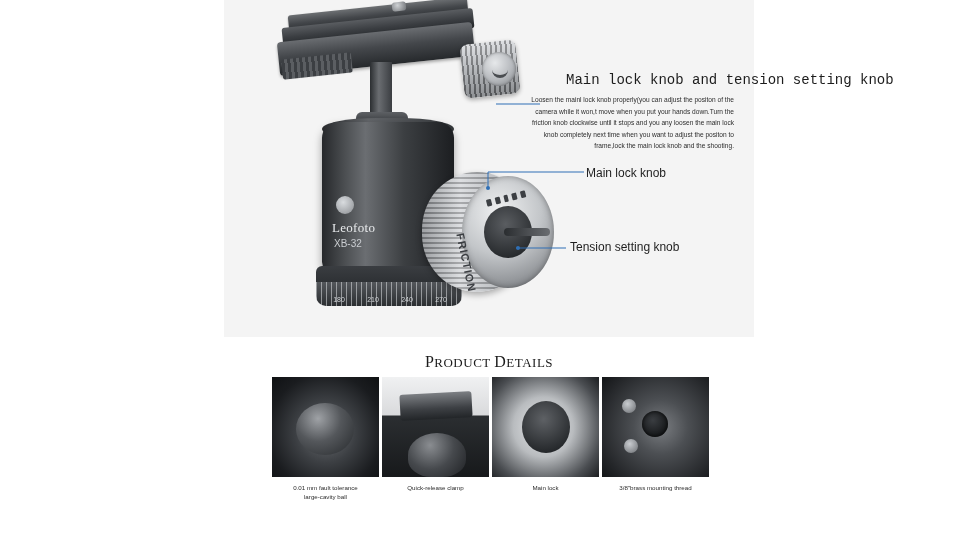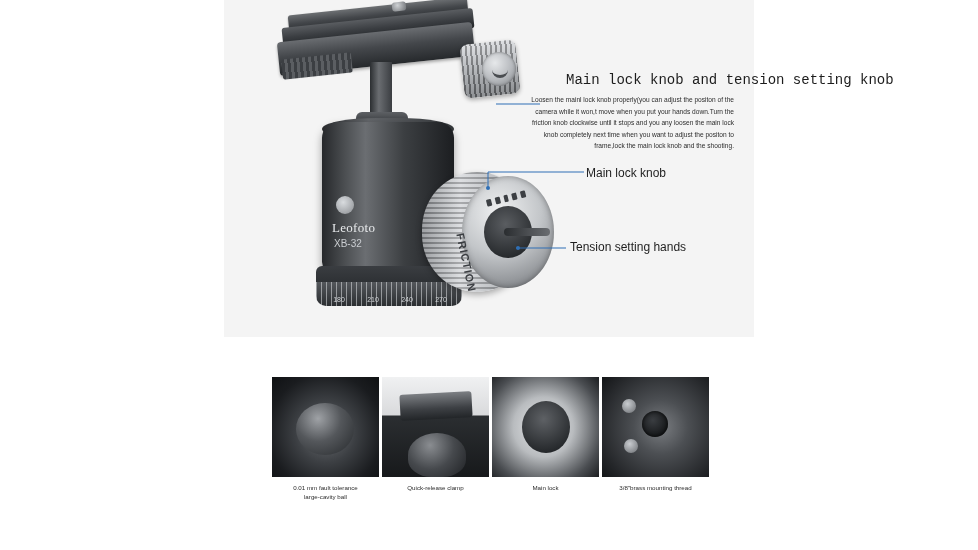--- a/index.html
+++ b/index.html
@@ -505,25 +505,28 @@
 
   <svg class="leader-svg" viewBox="0 0 978 337">
     <polyline points="488,188 488,172 584,172" fill="none" stroke="#2f6fb5" stroke-width="1"></polyline>
     <polyline points="516,248 566,248" fill="none" stroke="#2f6fb5" stroke-width="1"></polyline>
     <circle cx="488" cy="188" r="2" fill="#2f6fb5"></circle>
     <circle cx="518" cy="248" r="2" fill="#2f6fb5"></circle>
     <polyline points="496,104 540,104" fill="none" stroke="#2f6fb5" stroke-width="1"></polyline>
   </svg>
 
   <div class="lbl lbl-main-lock">Main lock knob</div>
-  <div class="lbl lbl-tension">Tension setting hands</div>
+  <div class="lbl lbl-tension">Tension setting knob</div>
 
   <div class="callout-title">Main lock knob and tension setting knob</div>
   <div class="callout-body">Loosen the mainl lock knob properly(you can adjust the positon of the camera while it won,t move when you put your hands down.Turn the friction knob clockwise until it stops and you any loosen the main lock knob completely next time when you want to adjust the positon to frame,lock the main lock knob and the shooting.</div>
 
+  <div class="details-title">
+    <span>P</span><span class="small-caps">RODUCT </span><span>D</span><span class="small-caps">ETAILS</span>
+  </div>
 
   <div class="thumbs">
     <div class="thumb t1"></div>
     <div class="thumb t2">
       <div class="ball"></div>
     </div>
     <div class="thumb t3"></div>
     <div class="thumb t4">
       <div class="hole" style="left:20px;top:22px;"></div>
       <div class="hole" style="left:22px;top:62px;"></div>

